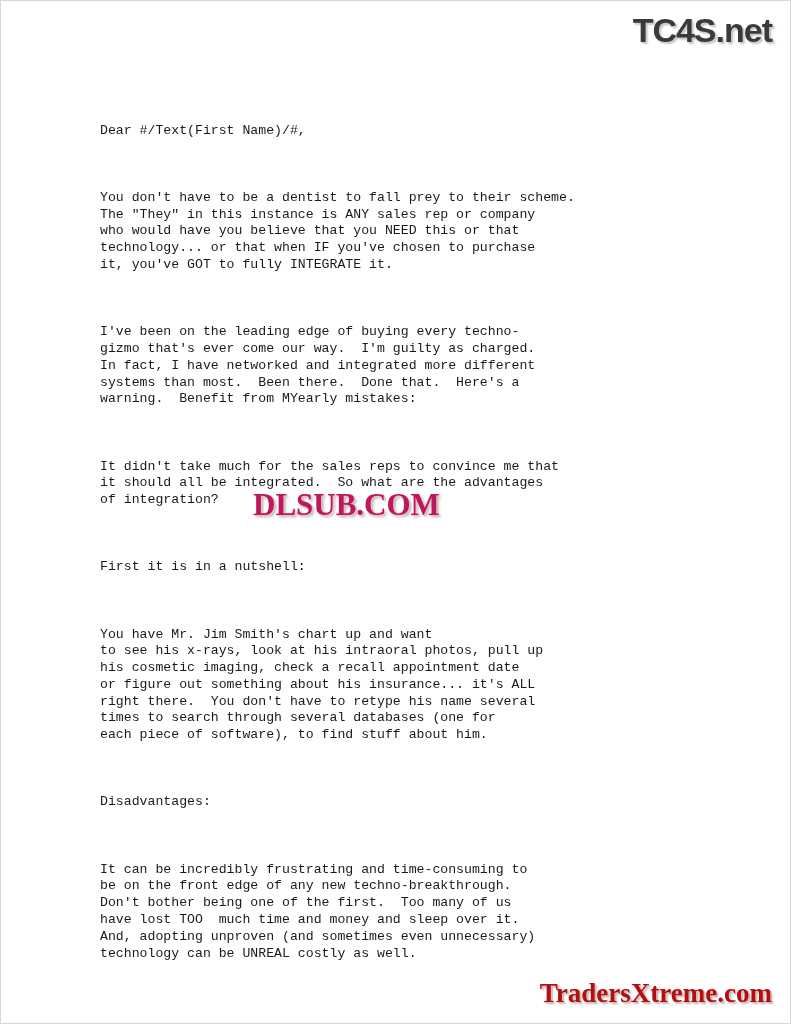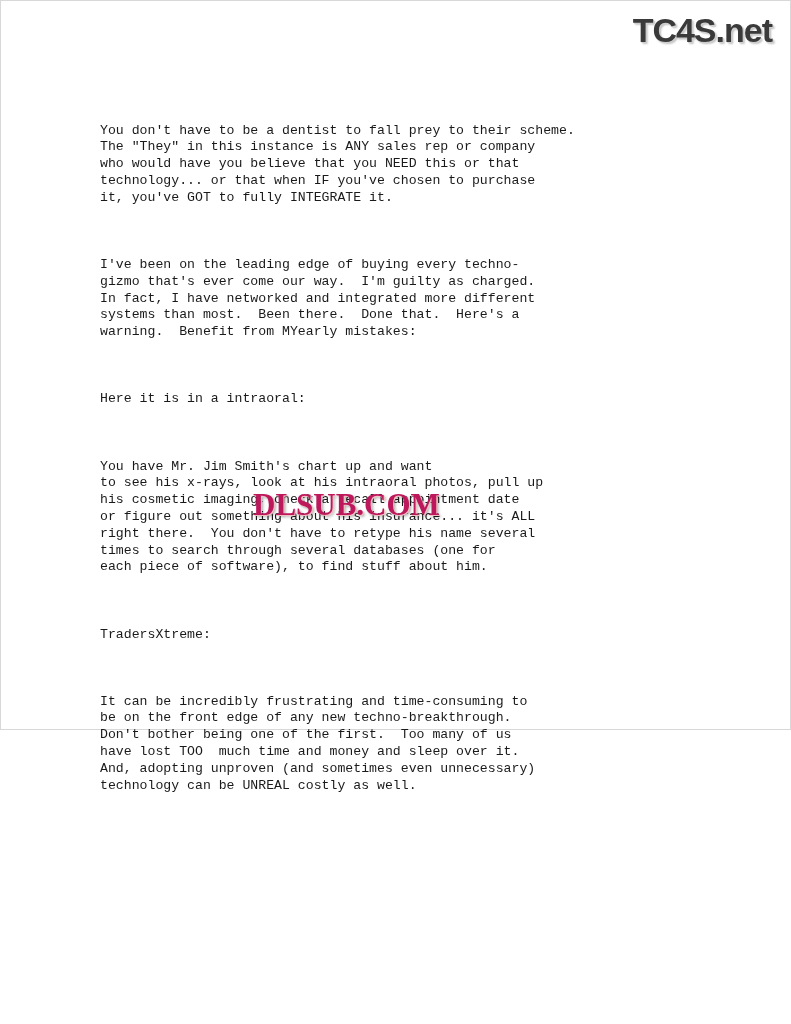--- a/index.html
+++ b/index.html
@@ -12,21 +12,21 @@
     height: 1024px;
     position: relative;
     font-family: "Liberation Sans", sans-serif;
     overflow: hidden;
   }
 
   .page {
     position: absolute;
     left: 0; top: 0;
     width: 791px;
-    height: 730px;
+    height: 1024px;
     background: #ffffff;
     border: 1px solid #d8d8d8;
     box-sizing: border-box;
   }
 
   
   .brand-top {
     position: absolute;
     right: 18px;
     top: 10px;
@@ -86,46 +86,51 @@
   .para:last-child { margin-bottom: 0; }
 </style>
 </head>
 <body>
 
 <div class="page">
 
   <div class="brand-top">TC4S.net</div>
 
   <div class="doc-body">
+    <p class="para">Dear #/Text(First Name)/#,</p>
     <p class="para">You don't have to be a dentist to fall prey to their scheme.
 The "They" in this instance is ANY sales rep or company
 who would have you believe that you NEED this or that
 technology... or that when IF you've chosen to purchase
 it, you've GOT to fully INTEGRATE it.</p>
     <p class="para">I've been on the leading edge of buying every techno-
 gizmo that's ever come our way.  I'm guilty as charged.
 In fact, I have networked and integrated more different
 systems than most.  Been there.  Done that.  Here's a
 warning.  Benefit from MYearly mistakes:</p>
-    <p class="para">Here it is in a intraoral:</p>
+    <p class="para">It didn't take much for the sales reps to convince me that
+it should all be integrated.  So what are the advantages
+of integration?</p>
+    <p class="para">First it is in a nutshell:</p>
     <p class="para">You have Mr. Jim Smith's chart up and want
 to see his x-rays, look at his intraoral photos, pull up
 his cosmetic imaging, check a recall appointment date
 or figure out something about his insurance... it's ALL
 right there.  You don't have to retype his name several
 times to search through several databases (one for
 each piece of software), to find stuff about him.</p>
-    <p class="para">TradersXtreme:</p>
+    <p class="para">Disadvantages:</p>
     <p class="para">It can be incredibly frustrating and time-consuming to
 be on the front edge of any new techno-breakthrough.
 Don't bother being one of the first.  Too many of us
 have lost TOO  much time and money and sleep over it.
 And, adopting unproven (and sometimes even unnecessary)
 technology can be UNREAL costly as well.</p>
     
     
     
   </div>
 
   <div class="watermark-center">DLSUB.COM</div>
 
+  <div class="brand-bottom">TradersXtreme.com</div>
 
 </div>
 
 </body></html>

